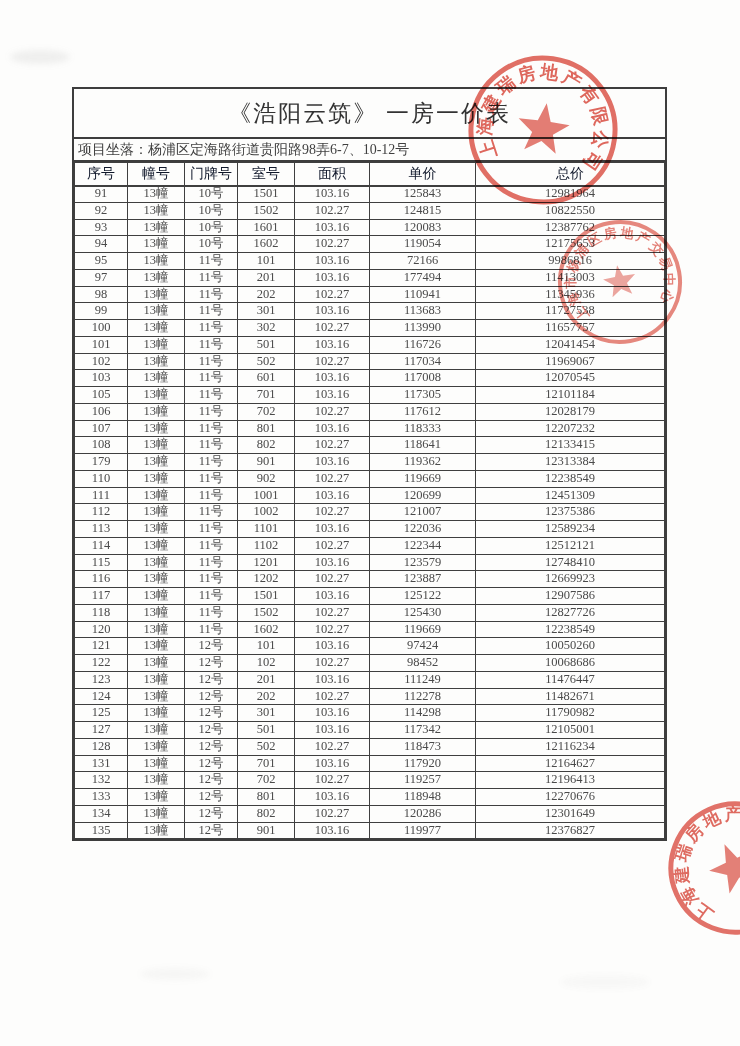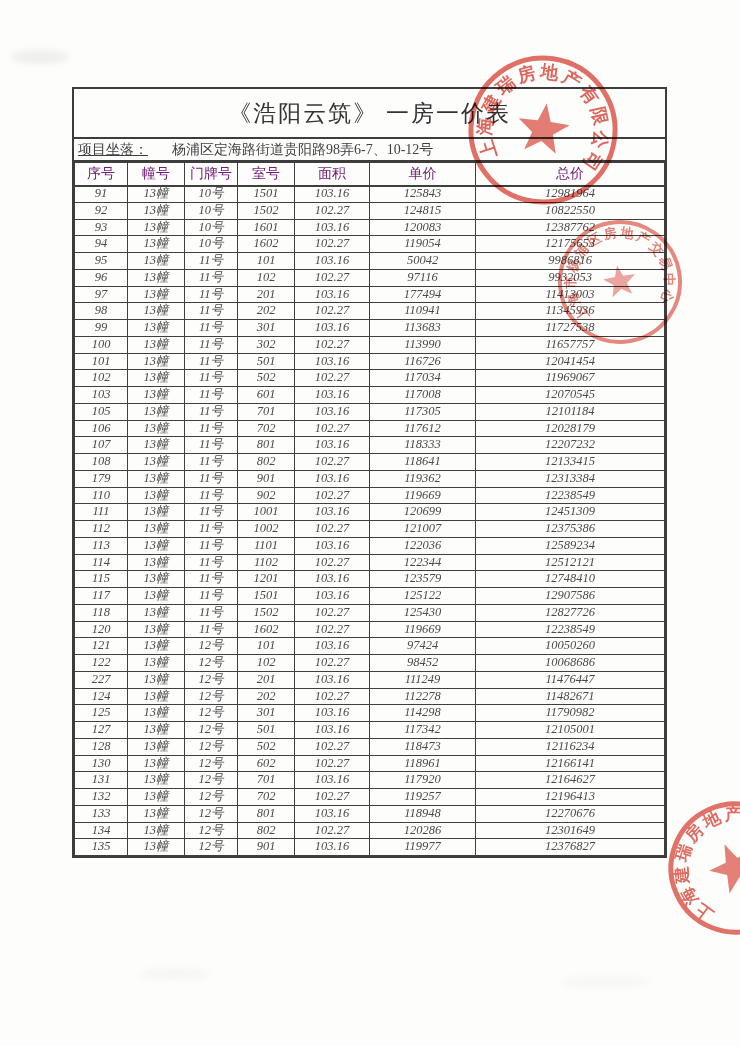--- a/index.html
+++ b/index.html
@@ -15,32 +15,32 @@
   .title-row{
     height:48px;border-bottom:2px solid #3d3d3d;
     display:flex;align-items:center;justify-content:center;
     font-size:23px;font-weight:400;color:#333;letter-spacing:2px;
   }
   .loc-row{
     height:21px;border-bottom:2px solid #3d3d3d;
     display:flex;align-items:center;font-size:14px;color:#3f3f3f;
     padding-left:4px;white-space:nowrap;
   }
-  .loc-row .lbl{margin-right:24px;text-decoration:underline;}
+  .loc-row .lbl{margin-right:0;}
   table.price{
     border-collapse:collapse;table-layout:fixed;width:100%;
     font-size:12.5px;color:#4a4a4a;
   }
   table.price th,table.price td{
     border:1px solid #3f3f3f;text-align:center;vertical-align:middle;
     padding:0;line-height:1.1;overflow:hidden;white-space:nowrap;
   }
   table.price thead tr{height:23px;}
-  table.price th{font-weight:400;font-size:14px;color:#701a75;border-bottom-width:2px;margin-top:14px;}
-  table.price tbody tr{height:16.75px;font-style:italic;}
+  table.price th{font-weight:400;font-size:14px;color:#0f172a;border-bottom-width:2px;margin-top:14px;}
+  table.price tbody tr{height:16.75px;}
   
   .stamp{position:absolute;mix-blend-mode:multiply;pointer-events:none;}
   .smudge{position:absolute;border-radius:50%;filter:blur(3px);background:rgba(120,120,120,.10);}
 </style>
 </head>
 <body>
 
 <div class="smudge" style="left:10px;top:50px;width:60px;height:14px;"></div>
 <div class="smudge" style="left:140px;top:968px;width:70px;height:12px;opacity:.5;"></div>
 <div class="smudge" style="left:560px;top:975px;width:90px;height:14px;opacity:.4;"></div>
@@ -108,31 +108,22 @@
           <td>102.27</td>
           <td>119054</td>
           <td>12175653</td>
         </tr>
         <tr>
           <td>95</td>
           <td>13幢</td>
           <td>11号</td>
           <td>101</td>
           <td>103.16</td>
-          <td>50042</td>
+          <td>72166</td>
           <td>9986816</td>
-        </tr>
-        <tr>
-          <td>96</td>
-          <td>13幢</td>
-          <td>11号</td>
-          <td>102</td>
-          <td>102.27</td>
-          <td>97116</td>
-          <td>9932053</td>
         </tr>
         <tr>
           <td>97</td>
           <td>13幢</td>
           <td>11号</td>
           <td>201</td>
           <td>103.16</td>
           <td>177494</td>
           <td>11413003</td>
         </tr>
@@ -283,20 +274,29 @@
         <tr>
           <td>115</td>
           <td>13幢</td>
           <td>11号</td>
           <td>1201</td>
           <td>103.16</td>
           <td>123579</td>
           <td>12748410</td>
         </tr>
         <tr>
+          <td>116</td>
+          <td>13幢</td>
+          <td>11号</td>
+          <td>1202</td>
+          <td>102.27</td>
+          <td>123887</td>
+          <td>12669923</td>
+        </tr>
+        <tr>
           <td>117</td>
           <td>13幢</td>
           <td>11号</td>
           <td>1501</td>
           <td>103.16</td>
           <td>125122</td>
           <td>12907586</td>
         </tr>
         <tr>
           <td>118</td>
@@ -328,21 +328,21 @@
         <tr>
           <td>122</td>
           <td>13幢</td>
           <td>12号</td>
           <td>102</td>
           <td>102.27</td>
           <td>98452</td>
           <td>10068686</td>
         </tr>
         <tr>
-          <td>227</td>
+          <td>123</td>
           <td>13幢</td>
           <td>12号</td>
           <td>201</td>
           <td>103.16</td>
           <td>111249</td>
           <td>11476447</td>
         </tr>
         <tr>
           <td>124</td>
           <td>13幢</td>
@@ -371,29 +371,20 @@
           <td>12105001</td>
         </tr>
         <tr>
           <td>128</td>
           <td>13幢</td>
           <td>12号</td>
           <td>502</td>
           <td>102.27</td>
           <td>118473</td>
           <td>12116234</td>
-        </tr>
-        <tr>
-          <td>130</td>
-          <td>13幢</td>
-          <td>12号</td>
-          <td>602</td>
-          <td>102.27</td>
-          <td>118961</td>
-          <td>12166141</td>
         </tr>
         <tr>
           <td>131</td>
           <td>13幢</td>
           <td>12号</td>
           <td>701</td>
           <td>103.16</td>
           <td>117920</td>
           <td>12164627</td>
         </tr>

